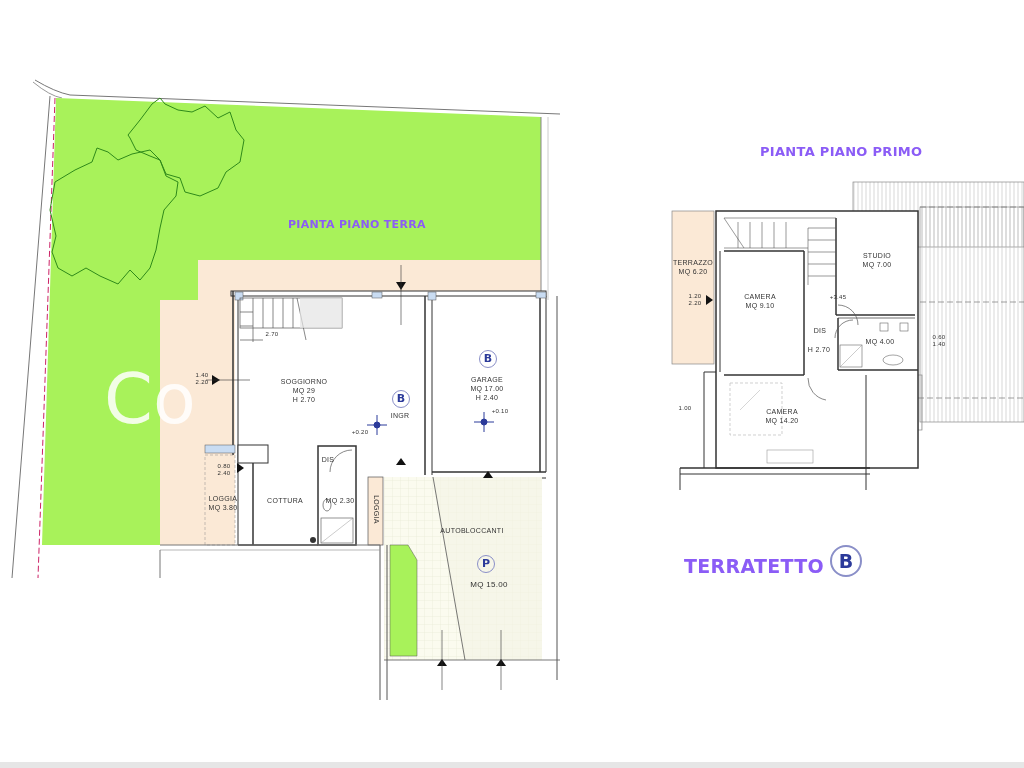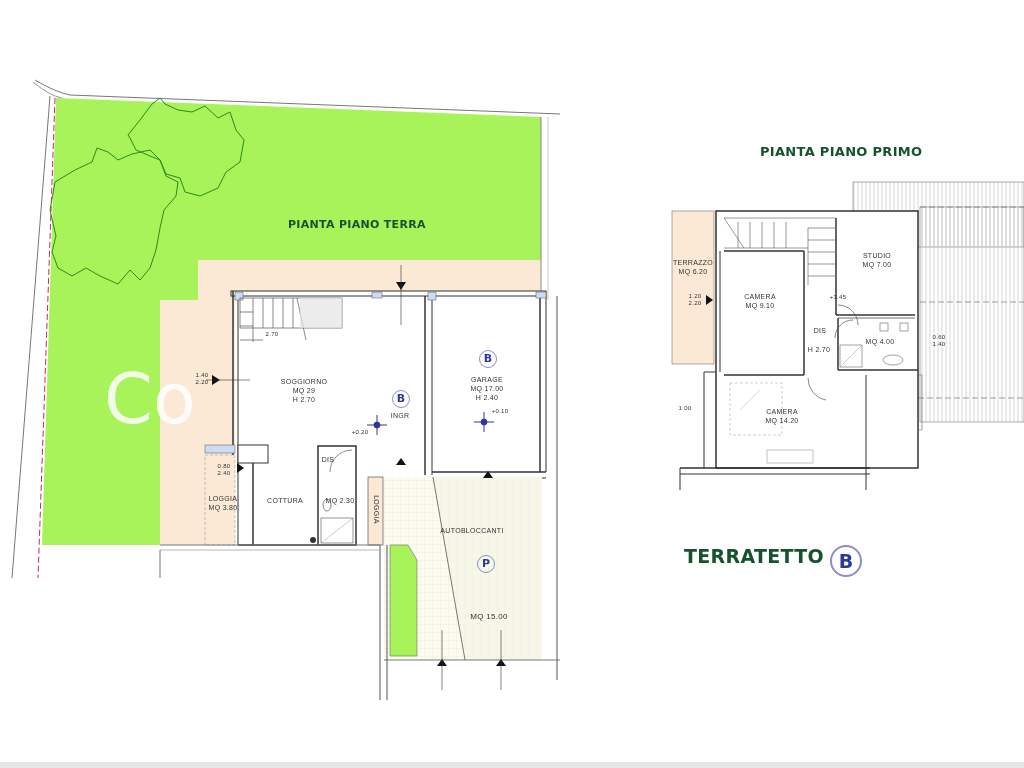--- a/index.html
+++ b/index.html
@@ -1,19 +1,19 @@
 <!DOCTYPE html>
 <html><head>
 <meta charset="utf-8">
 <style>
   html, body { margin:0; padding:0; }
   body { width:1024px; height:768px; background:#ffffff; position:relative; overflow:hidden; font-family:"Liberation Sans", sans-serif; }
   .abs { position:absolute; }
   svg { position:absolute; left:0; top:0; }
-  .title { font-family:"DejaVu Sans", sans-serif; font-weight:bold; color:#14532d; letter-spacing:0.3px; }
+  .title { font-family:"DejaVu Sans", sans-serif; font-weight:bold; color:#8b5cf6; letter-spacing:0.3px; }
   .lbl { font-family:"Liberation Sans", sans-serif; font-size:7px; color:#333; text-align:center; line-height:9px; letter-spacing:0.3px; }
   .badge { border:1.5px solid #8a8fc8; border-radius:50%; color:#2b3a9a; font-weight:bold; text-align:center; font-family:"DejaVu Sans", sans-serif; }
   .bottom-bar { position:absolute; left:0; top:762px; width:1024px; height:6px; background:#e6e6e6; }
   .watermark { position:absolute; font-family:"DejaVu Sans", sans-serif; color:rgba(255,255,255,0.85); font-size:70px;text-align:right; }
 </style>
 </head>
 <body>
 
 <svg width="1024" height="768" viewBox="0 0 1024 768">
 
@@ -205,21 +205,21 @@
 <div class="abs lbl" style="left:203px; top:494px; width:40px;">
   <div>LOGGIA</div>
   <div>MQ 3.80</div>
 </div>
 <div class="abs lbl" style="left:262px; top:496px; width:46px;">COTTURA</div>
 <div class="abs lbl" style="left:320px; top:455px; width:16px;">DIS</div>
 <div class="abs lbl" style="left:319px; top:496px; width:42px;">MQ 2.30</div>
 <div class="abs lbl" style="left:360px; top:505px; width:32px; transform:rotate(90deg);">LOGGIA</div>
 <div class="abs lbl" style="left:432px; top:526px; width:80px;">AUTOBLOCCANTI</div>
 <div class="abs badge" style="left:477px; top:555px; width:16px; height:16px; font-size:11px; line-height:16px;">P</div>
-<div class="abs lbl" style="left:466px; top:612px; width:46px; font-size:8px;text-align:center;">MQ 15.00</div>
+<div class="abs lbl" style="left:466px; top:580px; width:46px; font-size:8px;text-align:center;">MQ 15.00</div>
 <div class="abs lbl" style="left:190px; top:372px; width:24px; font-size:6px; white-space:pre-line; line-height:7px;">1.40
 2.20</div>
 <div class="abs lbl" style="left:212px; top:463px; width:24px; font-size:6px; white-space:pre-line; line-height:7px;">0.80
 2.40</div>
 <div class="abs lbl" style="left:262px; top:330px; width:20px; font-size:6px;">2.70</div>
 
 <div class="abs lbl" style="left:672px; top:258px; width:42px;">
   <div>TERRAZZO</div>
   <div>MQ 6.20</div>
 </div>
@@ -238,18 +238,18 @@
 <div class="abs lbl" style="left:752px; top:407px; width:60px;">
   <div>CAMERA</div>
   <div>MQ 14.20</div>
 </div>
 <div class="abs lbl" style="left:684px; top:293px; width:22px; font-size:6px; white-space:pre-line; line-height:7px;">1.20
 2.20</div>
 <div class="abs lbl" style="left:928px; top:334px; width:22px; font-size:6px; white-space:pre-line; line-height:7px;">0.60
 1.40</div>
 <div class="abs lbl" style="left:674px; top:404px; width:22px; font-size:6px;">1.00</div>
 
-<div class="abs" style="left:684px; top:545px; display:flex; align-items:flex-start; gap:6px;">
+<div class="abs" style="left:684px; top:545px; display:flex; align-items:flex-end; gap:6px;">
   <span class="title" style="font-size:19px;">TERRATETTO</span>
   <span class="badge" style="display:inline-block; width:28px; height:28px; font-size:19px; line-height:28px; border-width:2px;">B</span>
 </div>
 
 <div class="bottom-bar"></div>
 
 </body></html>

